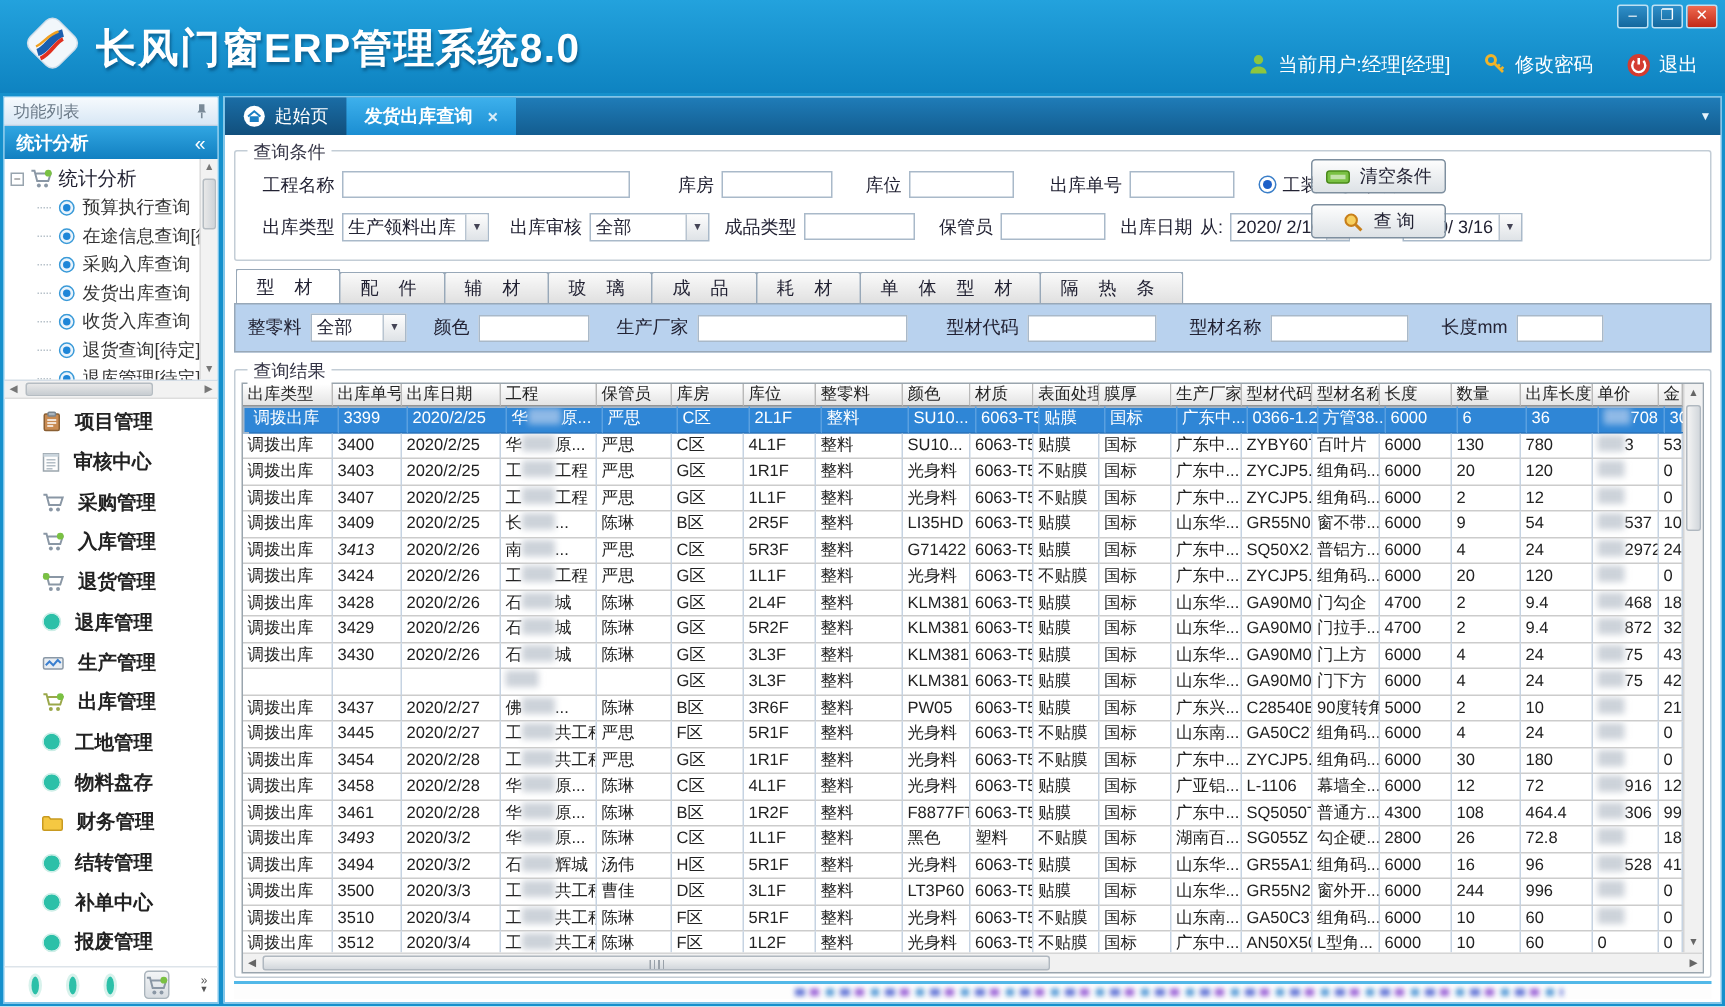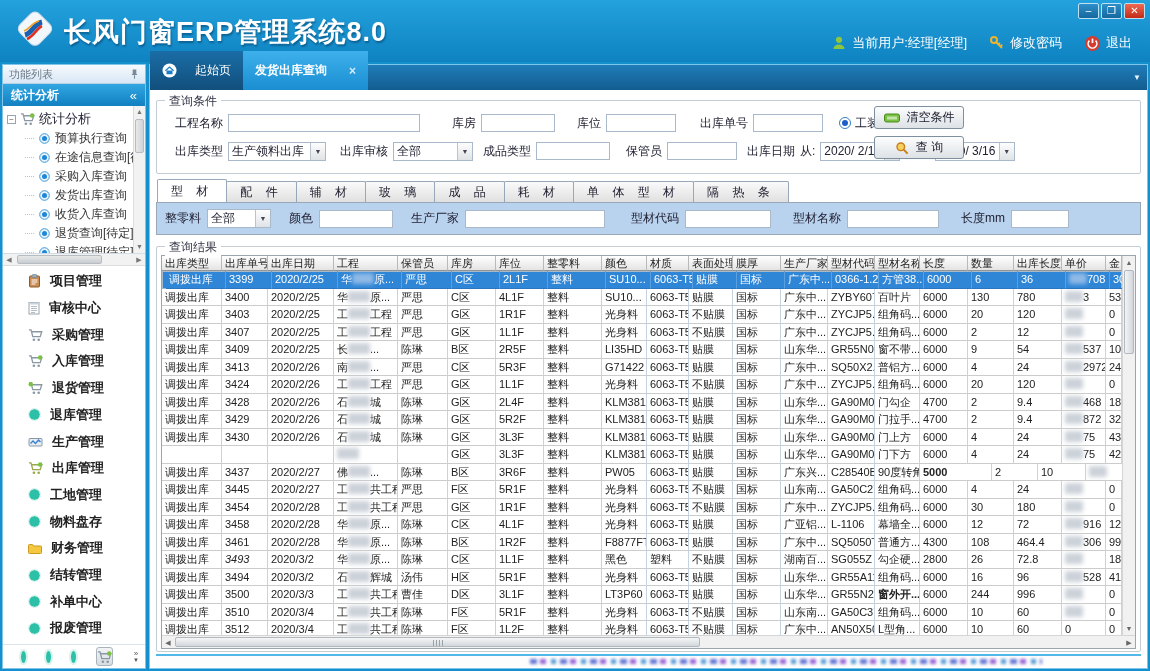--- a/index.html
+++ b/index.html
@@ -35,21 +35,21 @@
   .hscroll .hthumb{position:absolute;top:1px;height:9px;background:linear-gradient(#e8e8e8,#c8cdd2);border:1px solid #b5bcc2;border-radius:2px;}
   .menu{flex:1;display:flex;flex-direction:column;justify-content:space-around;padding:2px 0;min-height:0;}
   .menu-item{display:flex;align-items:center;gap:9px;padding-left:25px;font-size:13px;font-weight:bold;color:#222;height:22px;}
   .side-bottom{height:24px;flex:none;border-top:1px solid #dde4ea;display:flex;align-items:center;gap:20px;padding:0 6px 0 18px;}
   .cir{width:12px;height:12px;border-radius:50%;background:#2cc0a8;box-shadow:0 0 0 2px #d8f2ec;}
   .tool-btn{width:30px;height:19px;border:1px solid #aab4bc;border-radius:3px;background:linear-gradient(#f2f4f6,#d8dde2);display:flex;align-items:center;justify-content:center;}
   .chev-stack{display:flex;flex-direction:column;align-items:center;font-size:8px;color:#555;line-height:7px;}
   
   #main{flex:1;background:#fff;border:1px solid #7fc5ea;display:flex;flex-direction:column;min-width:0;min-height:0;}
   .tabbar{height:25px;flex:none;background:linear-gradient(#1f7cb8,#135d90);display:flex;align-items:flex-end;position:relative;}
-  .tab{height:39px;display:flex;align-items:center;gap:18px;padding:0 12px;color:#fff;font-size:12px;}
+  .tab{height:25px;display:flex;align-items:center;gap:6px;padding:0 12px;color:#fff;font-size:12px;}
   .tab.home{background:linear-gradient(#1a6da6,#114f7c);}
   .tab.active{background:linear-gradient(#3db0ec,#1b8ed2);font-weight:bold;}
   .tab .x{color:#d8ecf8;font-size:12px;margin-left:4px;}
   .tab-caret{position:absolute;right:6px;top:8px;color:#e8f4fc;font-size:8px;}
   .content{flex:1;padding:4px 6px 2px 6px;display:flex;flex-direction:column;min-height:0;}
   .fieldset{position:relative;border:1px solid #c3cdd6;border-radius:2px;background:#fff;}
   .legend{position:absolute;top:-8px;left:8px;background:#fff;padding:0 4px;font-size:12px;color:#334;z-index:2;}
   
   #qc{height:74px;flex:none;margin-top:6px;padding:10px 6px 4px 6px;}
   .frow{display:flex;align-items:center;height:24px;font-size:12px;color:#223;white-space:nowrap;}
@@ -661,21 +661,21 @@
                       <div class="gc" style="width: 47px;">GR55N02</div>
                       <div class="gc" style="width: 45px;">窗不带...</div>
                       <div class="gc" style="width: 48px;">6000</div>
                       <div class="gc" style="width: 46px;">9</div>
                       <div class="gc" style="width: 48px;">54</div>
                       <div class="gc" style="width: 44px;"><span class="bp" style="width: 18px;"></span><span>537</span></div>
                       <div class="gc" style="width: 16px;">106</div>
                     </div>
                     <div class="grow">
                       <div class="gc" style="width: 60px;">调拨出库</div>
-                      <div class="gc" style="width: 46px;">3413</div>
+                      <div class="gc" style="width: 46px; font-style: italic;">3413</div>
                       <div class="gc" style="width: 66px;">2020/2/26</div>
                       <div class="gc" style="width: 64px;"><span>南</span><span class="bp" style="width: 22px;"></span><span>...</span></div>
                       <div class="gc" style="width: 50px;">严思</div>
                       <div class="gc" style="width: 48px;">C区</div>
                       <div class="gc" style="width: 48px;">5R3F</div>
                       <div class="gc" style="width: 58px;">整料</div>
                       <div class="gc" style="width: 45px;">G71422</div>
                       <div class="gc" style="width: 42px;">6063-T5</div>
                       <div class="gc" style="width: 44px;">贴膜</div>
                       <div class="gc" style="width: 48px;">国标</div>
@@ -807,21 +807,21 @@
                       <div class="gc" style="width: 48px;">B区</div>
                       <div class="gc" style="width: 48px;">3R6F</div>
                       <div class="gc" style="width: 58px;">整料</div>
                       <div class="gc" style="width: 45px;">PW05</div>
                       <div class="gc" style="width: 42px;">6063-T5</div>
                       <div class="gc" style="width: 44px;">贴膜</div>
                       <div class="gc" style="width: 48px;">国标</div>
                       <div class="gc" style="width: 47px;">广东兴...</div>
                       <div class="gc" style="width: 47px;">C28540B</div>
                       <div class="gc" style="width: 45px;">90度转角</div>
-                      <div class="gc" style="width: 72px; font-weight: bold;">5000</div>
+                      <div class="gc" style="width: 48px;">5000</div>
                       <div class="gc" style="width: 46px;">2</div>
                       <div class="gc" style="width: 48px;">10</div>
                       <div class="gc" style="width: 44px;"><span class="bp" style="width: 18px;"></span></div>
                       <div class="gc" style="width: 16px;">216</div>
                     </div>
                     <div class="grow">
                       <div class="gc" style="width: 60px;">调拨出库</div>
                       <div class="gc" style="width: 46px;">3445</div>
                       <div class="gc" style="width: 66px;">2020/2/27</div>
                       <div class="gc" style="width: 64px;"><span>工</span><span class="bp" style="width: 22px;"></span><span>共工程</span></div>
@@ -960,21 +960,21 @@
                       <div class="gc" style="width: 50px;">曹佳</div>
                       <div class="gc" style="width: 48px;">D区</div>
                       <div class="gc" style="width: 48px;">3L1F</div>
                       <div class="gc" style="width: 58px;">整料</div>
                       <div class="gc" style="width: 45px;">LT3P60</div>
                       <div class="gc" style="width: 42px;">6063-T5</div>
                       <div class="gc" style="width: 44px;">贴膜</div>
                       <div class="gc" style="width: 48px;">国标</div>
                       <div class="gc" style="width: 47px;">山东华...</div>
                       <div class="gc" style="width: 47px;">GR55N26</div>
-                      <div class="gc" style="width: 45px; font-weight: bold;">窗外开...</div>
+                      <div class="gc" style="width: 45px;">窗外开...</div>
                       <div class="gc" style="width: 48px;">6000</div>
                       <div class="gc" style="width: 46px;">244</div>
                       <div class="gc" style="width: 48px;">996</div>
                       <div class="gc" style="width: 44px;"><span class="bp" style="width: 18px;"></span></div>
                       <div class="gc" style="width: 16px;">0</div>
                     </div>
                     <div class="grow">
                       <div class="gc" style="width: 60px;">调拨出库</div>
                       <div class="gc" style="width: 46px;">3510</div>
                       <div class="gc" style="width: 66px;">2020/3/4</div>

